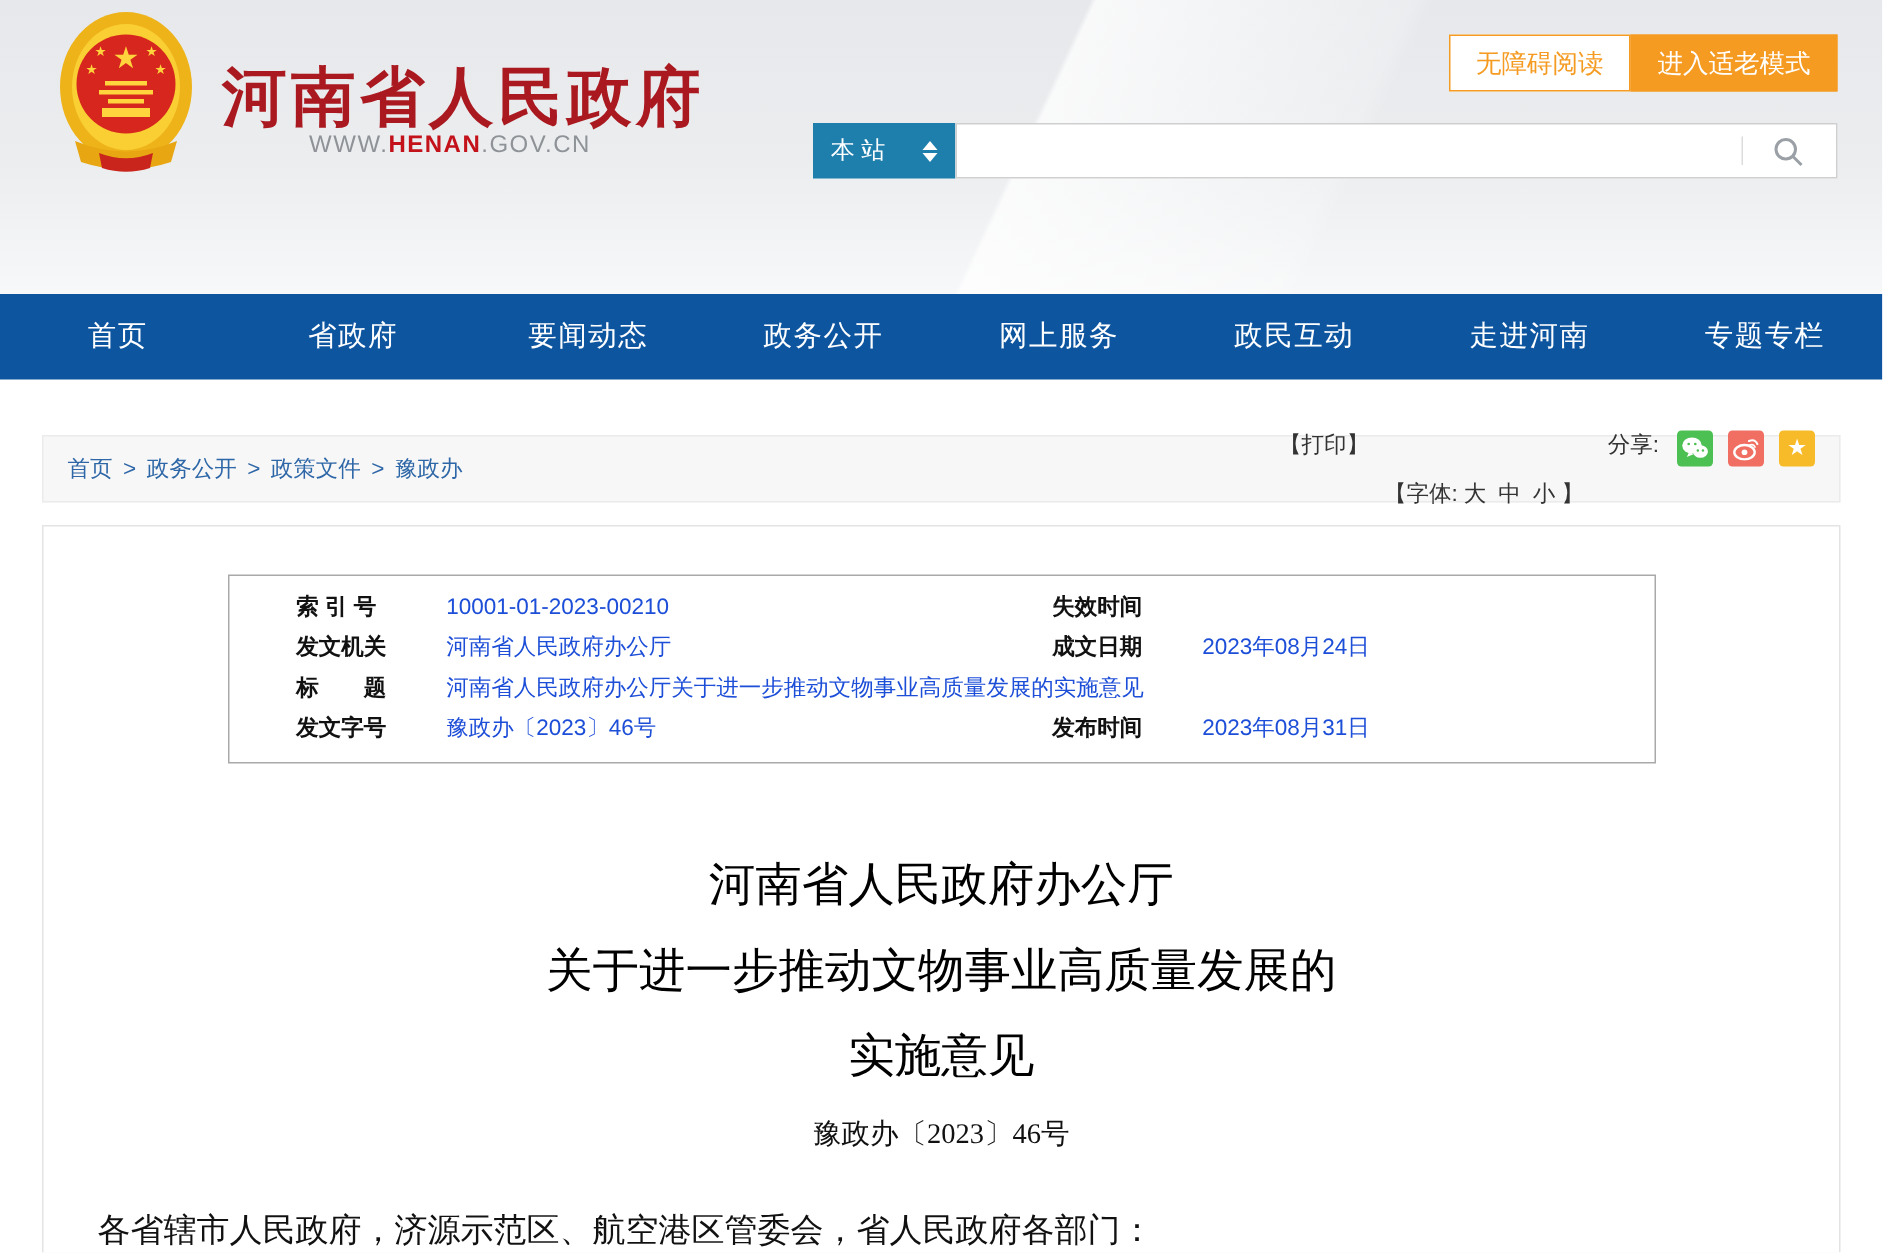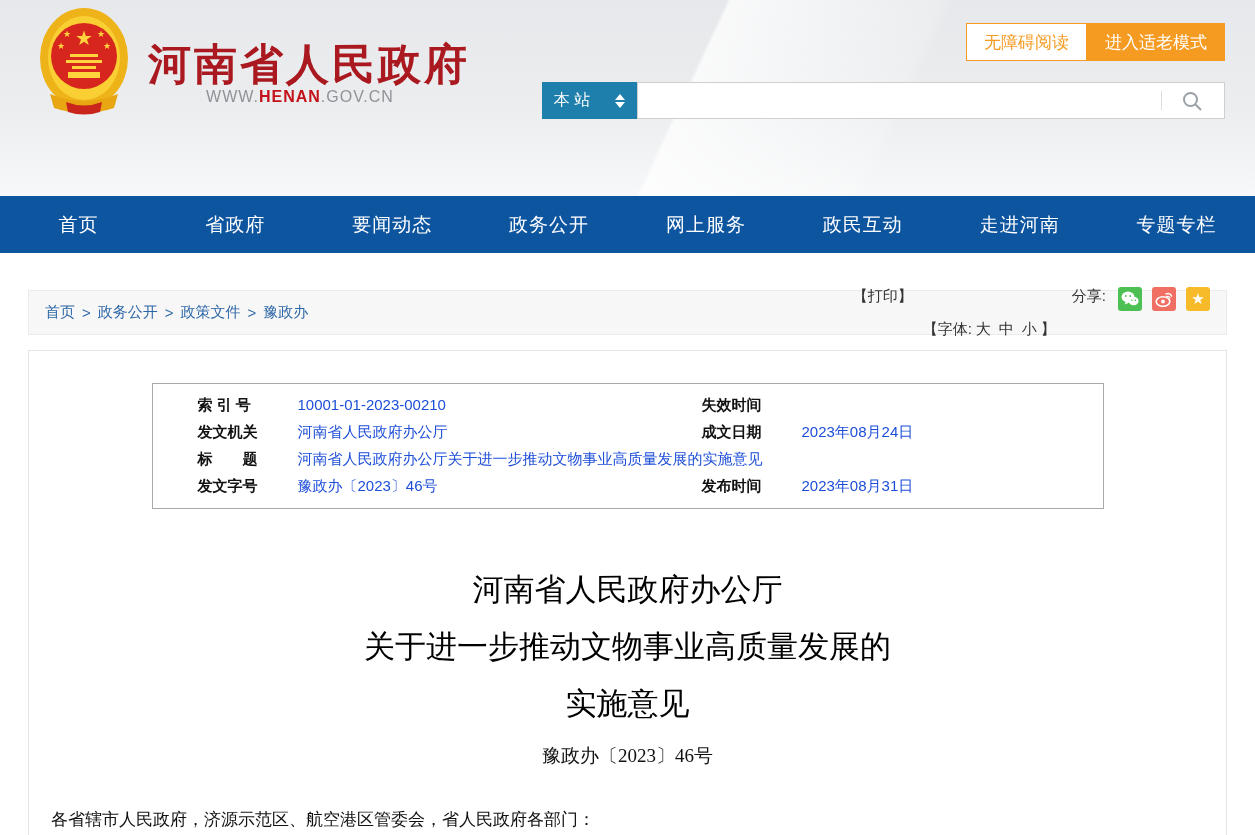--- a/index.html
+++ b/index.html
@@ -91,21 +91,21 @@
   .meta .value { color:#1d4ed8; }
 
   .doc-title {
     margin-top:52px; text-align:center; font-family:"Liberation Serif","DejaVu Serif",serif;
     font-size:31px; font-weight:400; color:#000; line-height:57px;
   }
   .doc-number {
     margin-top:11px; text-align:center; font-family:"Liberation Serif","DejaVu Serif",serif;
     font-size:19px; color:#111;
   }
-  .doc-body { margin:37px 22px 0; font-family:Liberation Sans, sans-serif; font-size:17px; color:#111; }
+  .doc-body { margin:37px 36px 0; font-family:Liberation Sans, sans-serif; font-size:22px; color:#111; }
   .doc-body p { margin-bottom:22px; line-height:28px; }
 </style>
 </head>
 <body>
 
 <div class="page">
 
   <header class="site-header">
     <svg class="emblem" viewBox="0 0 96 114">
       <ellipse cx="48" cy="52" rx="44" ry="50" fill="#efb31a"></ellipse>

